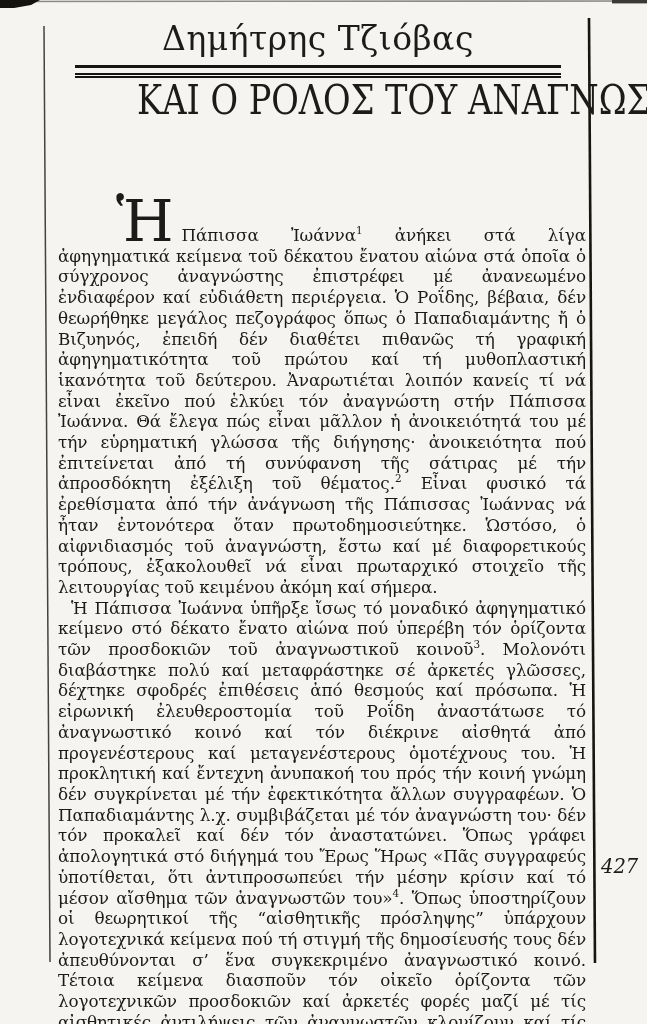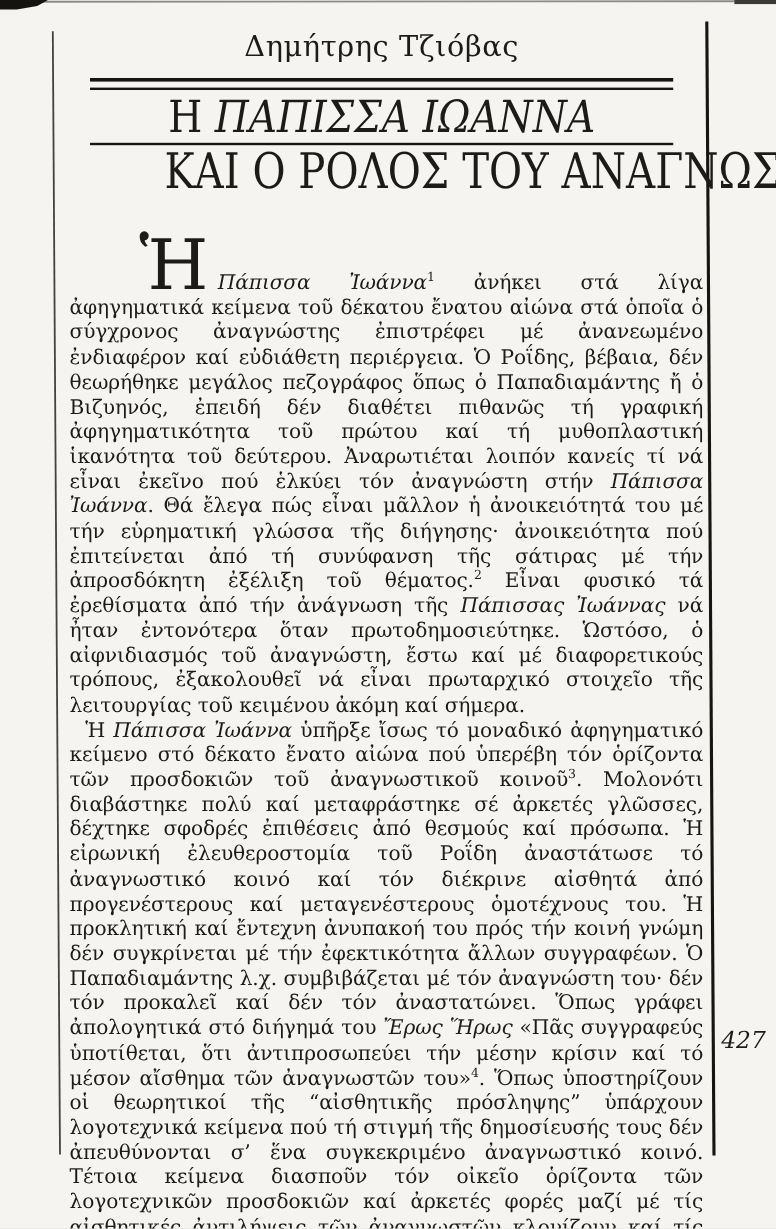--- a/index.html
+++ b/index.html
@@ -7,21 +7,21 @@
     position:relative;
     width:647px;height:1024px;
     background:#f5f4f1;
     overflow:hidden;
     font-family:"DejaVu Serif", serif;
     color:#1d1b19;
   }
   .scan-overlay{position:absolute;left:0;top:0;width:647px;height:1024px;pointer-events:none;}
 
   .header{position:absolute;left:75px;top:22px;width:486px;text-align:center;}
-  .author{font-size:24px;line-height:34px;letter-spacing:.5px;}
+  .author{font-size:33px;line-height:34px;letter-spacing:.5px;}
   .double-rule{margin-top:9px;}
   .dr-a{height:3.4px;background:#171512;}
   .dr-b{height:2px;background:#171512;margin-top:4.5px;}
   .title-line1{margin-top:3px;font-size:37px;line-height:40px;white-space:nowrap;}
   .title-line1 .squeeze{display:inline-block;transform:scaleX(.88);transform-origin:center;}
   .title-line1 .it{font-style:italic;}
   .mid-rule{height:2.4px;background:#171512;margin-top:1px;}
   .title-line2{font-size:41px;line-height:44px;margin-top:0;white-space:nowrap;}
   .title-line2 .squeeze{display:inline-block;transform:scaleX(.82);transform-origin:center;}
 
@@ -30,21 +30,21 @@
     font-size:16.8px;line-height:20.7px;
     text-align:justify;letter-spacing:-0.1px;
   }
   .body-text p{margin:0;padding:0;}
   .para-first{text-indent:58px;}
   .para-next{text-indent:13px;}
   .dropcap{
     font-size:58px;line-height:0;letter-spacing:1px;
     padding-right:7px;
   }
-  .it{font-style:italic;}
+  .it{}
   sup{font-size:.62em;line-height:0;vertical-align:super;}
 
   .pageno{position:absolute;left:601px;top:855px;font-size:19.5px;line-height:24px;font-style:italic;}
 </style>
 </head>
 <body>
 
 <div class="page">
 
   <svg class="scan-overlay" width="647" height="1024" viewBox="0 0 647 1024" xmlns="http://www.w3.org/2000/svg">
@@ -54,21 +54,20 @@
     <line x1="44" y1="26" x2="50" y2="962" stroke="#44423e" stroke-width="1.5"></line>
     <line x1="589" y1="18" x2="595" y2="963" stroke="#17150f" stroke-width="2.6"></line>
   </svg>
 
   <div class="header">
     <div class="author">Δημήτρης Τζιόβας</div>
     <div class="double-rule">
       <div class="dr-a"></div>
       <div class="dr-b"></div>
     </div>
-    <div class="title-line1"><span class="squeeze"><span>Η </span><span class="it">ΠΑΠΙΣΣΑ ΙΩΑΝΝΑ</span></span></div>
     <div class="mid-rule"></div>
     <div class="title-line2"><span class="squeeze">ΚΑΙ Ο ΡΟΛΟΣ ΤΟΥ ΑΝΑΓΝΩΣΤΗ</span></div>
   </div>
 
   <div class="body-text">
     <p class="para-first"><span class="dropcap">Ἡ</span><span><span class="it">Πάπισσα Ἰωάννα</span><sup>1</sup><span> ἀνήκει στά λίγα ἀφηγηματικά κείμενα τοῦ δέκατου ἔνατου αἰώνα στά ὁποῖα ὁ σύγχρονος ἀναγνώστης ἐπιστρέφει μέ ἀνανεωμένο ἐνδιαφέρον καί εὐδιάθετη περιέργεια. Ὁ Ροΐδης, βέβαια, δέν θεωρήθηκε μεγάλος πεζογράφος ὅπως ὁ Παπαδιαμάντης ἤ ὁ Βιζυηνός, ἐπειδή δέν διαθέτει πιθανῶς τή γραφική ἀφηγηματικότητα τοῦ πρώτου καί τή μυθοπλαστική ἱκανότητα τοῦ δεύτερου. Ἀναρωτιέται λοιπόν κανείς τί νά εἶναι ἐκεῖνο πού ἑλκύει τόν ἀναγνώστη στήν </span><span class="it">Πάπισσα Ἰωάννα</span><span>. Θά ἔλεγα πώς εἶναι μᾶλλον ἡ ἀνοικειότητά του μέ τήν εὑρηματική γλώσσα τῆς διήγησης· ἀνοικειότητα πού ἐπιτείνεται ἀπό τή συνύφανση τῆς σάτιρας μέ τήν ἀπροσδόκητη ἐξέλιξη τοῦ θέματος.</span><sup>2</sup><span> Εἶναι φυσικό τά ἐρεθίσματα ἀπό τήν ἀνάγνωση τῆς </span><span class="it">Πάπισσας Ἰωάννας</span><span> νά ἦταν ἐντονότερα ὅταν πρωτοδημοσιεύτηκε. Ὡστόσο, ὁ αἰφνιδιασμός τοῦ ἀναγνώστη, ἔστω καί μέ διαφορετικούς τρόπους, ἐξακολουθεῖ νά εἶναι πρωταρχικό στοιχεῖο τῆς λειτουργίας τοῦ κειμένου ἀκόμη καί σήμερα.</span></span></p>
     <p class="para-next"><span><span>Ἡ </span><span class="it">Πάπισσα Ἰωάννα</span><span> ὑπῆρξε ἴσως τό μοναδικό ἀφηγηματικό κείμενο στό δέκατο ἔνατο αἰώνα πού ὑπερέβη τόν ὁρίζοντα τῶν προσδοκιῶν τοῦ ἀναγνωστικοῦ κοινοῦ</span><sup>3</sup><span>. Μολονότι διαβάστηκε πολύ καί μεταφράστηκε σέ ἀρκετές γλῶσσες, δέχτηκε σφοδρές ἐπιθέσεις ἀπό θεσμούς καί πρόσωπα. Ἡ εἰρωνική ἐλευθεροστομία τοῦ Ροΐδη ἀναστάτωσε τό ἀναγνωστικό κοινό καί τόν διέκρινε αἰσθητά ἀπό προγενέστερους καί μεταγενέστερους ὁμοτέχνους του. Ἡ προκλητική καί ἔντεχνη ἀνυπακοή του πρός τήν κοινή γνώμη δέν συγκρίνεται μέ τήν ἐφεκτικότητα ἄλλων συγγραφέων. Ὁ Παπαδιαμάντης λ.χ. συμβιβάζεται μέ τόν ἀναγνώστη του· δέν τόν προκαλεῖ καί δέν τόν ἀναστατώνει. Ὅπως γράφει ἀπολογητικά στό διήγημά του </span><span class="it">Ἔρως Ἥρως</span><span> «Πᾶς συγγραφεύς ὑποτίθεται, ὅτι ἀντιπροσωπεύει τήν μέσην κρίσιν καί τό μέσον αἴσθημα τῶν ἀναγνωστῶν του»</span><sup>4</sup><span>. Ὅπως ὑποστηρίζουν οἱ θεωρητικοί τῆς “αἰσθητικῆς πρόσληψης” ὑπάρχουν λογοτεχνικά κείμενα πού τή στιγμή τῆς δημοσίευσής τους δέν ἀπευθύνονται σ’ ἕνα συγκεκριμένο ἀναγνωστικό κοινό. Τέτοια κείμενα διασποῦν τόν οἰκεῖο ὁρίζοντα τῶν λογοτεχνικῶν προσδοκιῶν καί ἀρκετές φορές μαζί μέ τίς αἰσθητικές ἀντιλήψεις τῶν ἀναγνωστῶν κλονίζουν καί τίς ἠθικές ἤ ἰδεολογικές τους πεποιθήσεις. Αὐτό συνέβη μέ κείμενα ὅπως ἡ </span></span></p>
   </div>
 
   <div class="pageno">427</div>

